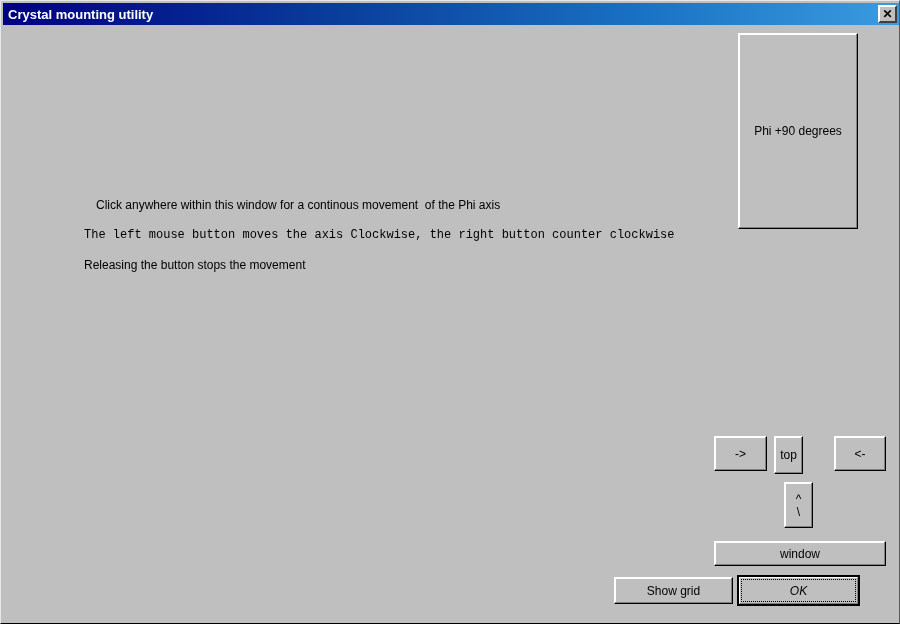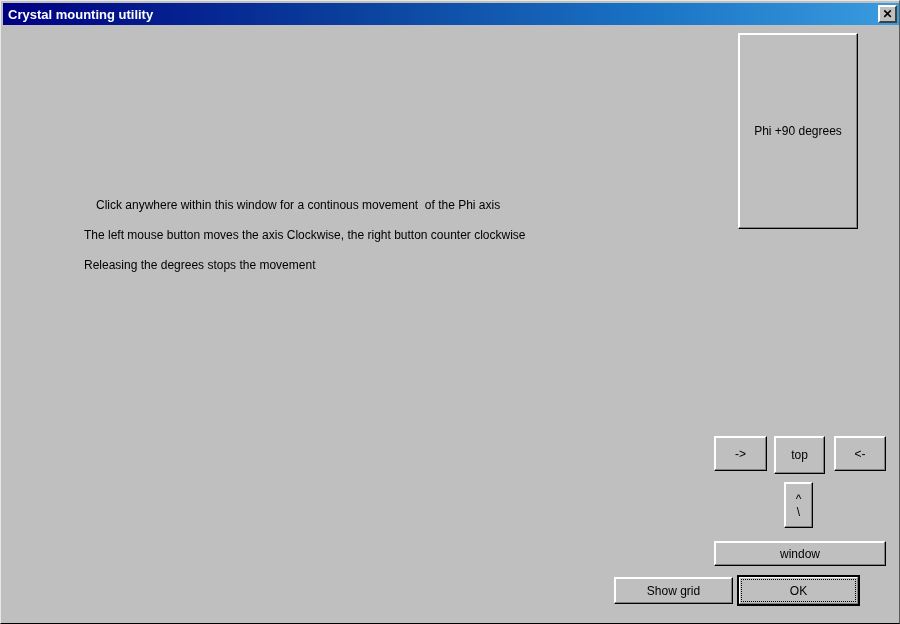--- a/index.html
+++ b/index.html
@@ -81,21 +81,21 @@
   
   .instr {
     position: absolute;
     left: 82px;
     font-size: 12px;
     color: #000000;
     white-space: pre;
     user-select: none;
   }
   #instr-0 { top: 172px; margin-left: 12px; }
-  #instr-1 { top: 202px; }
+  #instr-1 { top: 202px; font-family: Liberation Mono, monospace; }
   #instr-2 { top: 232px; }
 
   
   .btn {
     position: absolute;
     box-sizing: border-box;
     background: #bfbfbf;
     border-top: 2px solid #ffffff;
     border-left: 2px solid #ffffff;
     border-right: 2px solid #000000;
@@ -127,21 +127,21 @@
   }
   #btn-phi180 {
     left: 736px;
     top: 207px;
     width: 120px;
     height: 192px;
   }
 
   
   #btn-right { left: 712px; top: 410px; width: 53px; height: 35px; }
-  #btn-top   { left: 772px; top: 410px; width: 51px; height: 38px; }
+  #btn-top   { left: 772px; top: 410px; width: 29px; height: 38px; }
   #btn-left  { left: 832px; top: 410px; width: 52px; height: 35px; }
 
   
   #btn-diag {
     left: 782px;
     top: 456px;
     width: 29px;
     height: 46px;
     flex-direction: column;
     line-height: 1.05;
@@ -172,20 +172,21 @@
     left: 0px;
     top: 0px;
     right: 0px;
     bottom: 0px;
     width: auto;
     height: auto;
     border-top: 1px solid #ffffff;
     border-left: 1px solid #ffffff;
     border-right: 1px solid #808080;
     border-bottom: 1px solid #808080;
+    font-style: italic;
   }
   #btn-ok::after { display: none; }
   #ok-focus {
     position: absolute;
     left: 2px; top: 2px; right: 2px; bottom: 2px;
     border: 1px dotted #000000;
     pointer-events: none;
   }
 </style>
 </head>
@@ -195,21 +196,21 @@
 
   <div id="titlebar">
     <span id="titlebar-text">Crystal mounting utility</span>
     <div id="close-button">✕</div>
   </div>
 
   <div id="client">
 
     <div class="instr" id="instr-0">Click anywhere within this window for a continous movement  of the Phi axis</div>
     <div class="instr" id="instr-1">The left mouse button moves the axis Clockwise, the right button counter clockwise</div>
-    <div class="instr" id="instr-2">Releasing the degrees stops the movement</div>
+    <div class="instr" id="instr-2">Releasing the button stops the movement</div>
 
     <div class="btn" id="btn-phi90">Phi +90 degrees</div>
 
 
     <div class="btn" id="btn-right">-&gt;</div>
 
     <div class="btn" id="btn-top">top</div>
 
     <div class="btn" id="btn-left">&lt;-</div>
 

